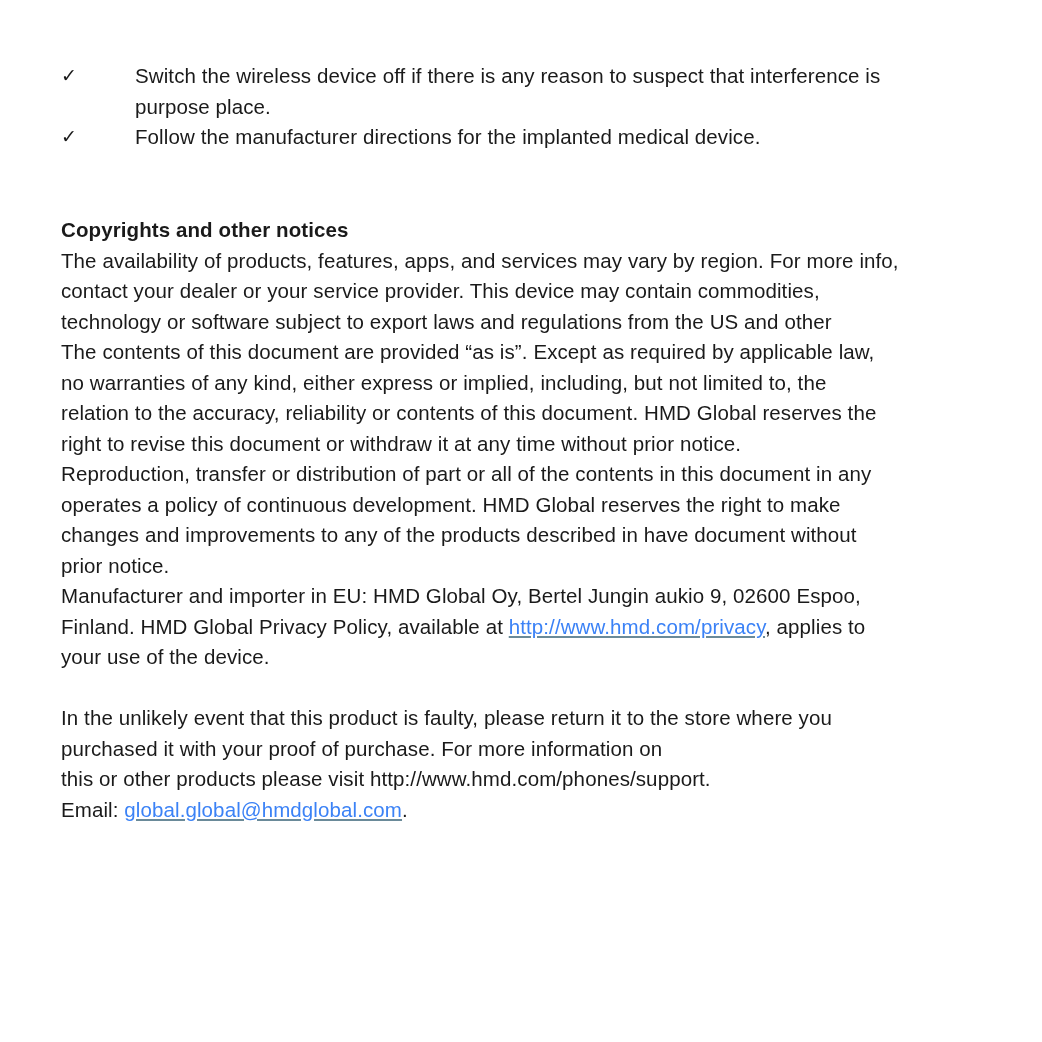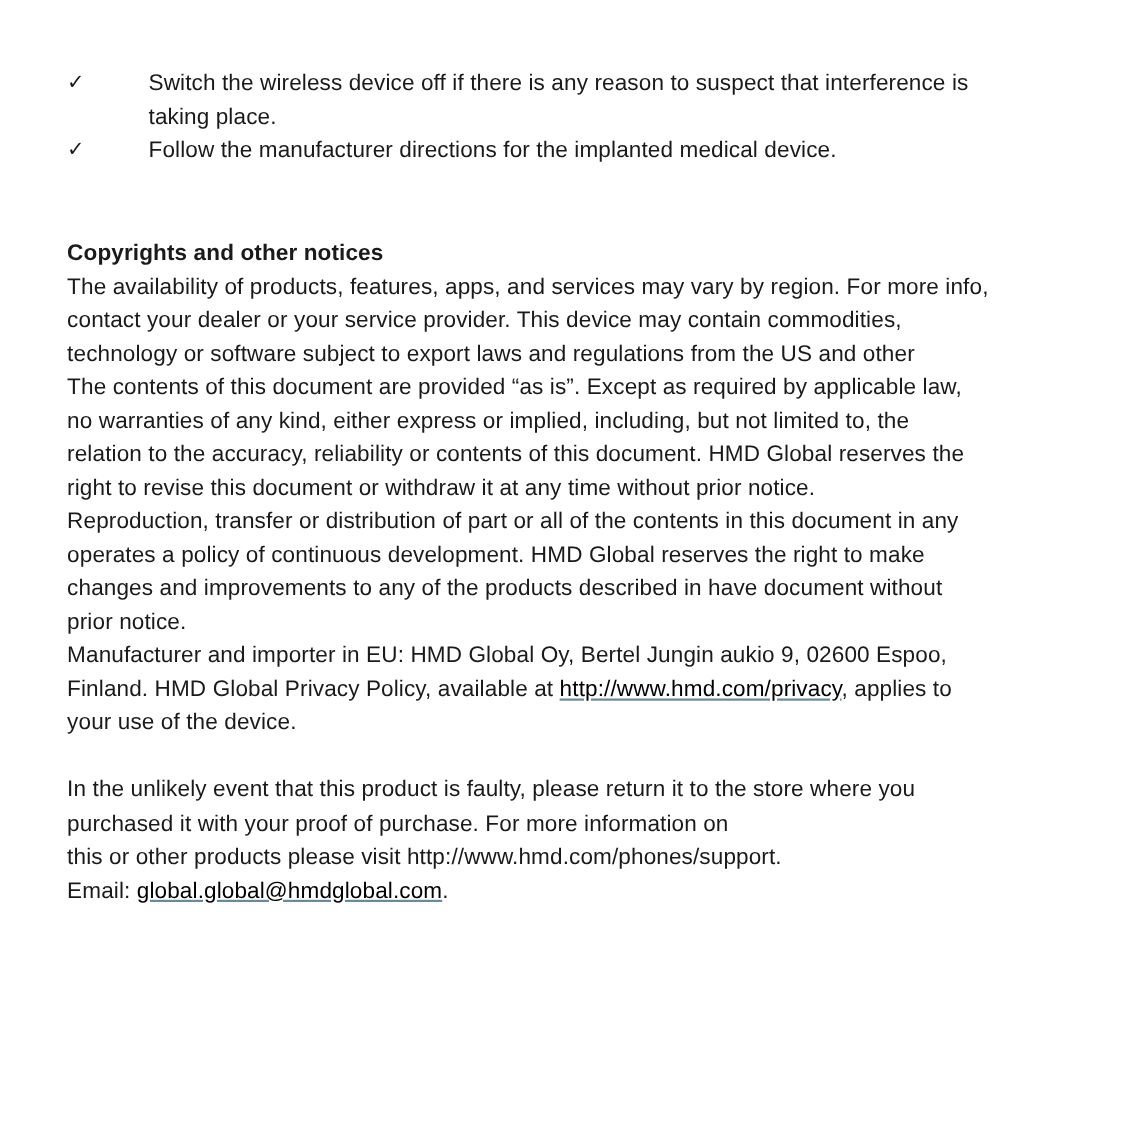--- a/index.html
+++ b/index.html
@@ -8,31 +8,31 @@
       position: absolute; left: 61px; top: 61px; width: 940px;
       font-family: "Liberation Sans", "DejaVu Sans", sans-serif;
       font-size: 20.5px; line-height: 30.5px; color: #1a1a1a;
       letter-spacing: 0.1px;
     }
     .bullet { position: relative; padding-left: 74px; }
     .bullet .check { position: absolute; left: 0; top: 0; width: 20px; font-size: 19px; }
     .line { white-space: nowrap; }
     .blank { height: 30.5px; }
     .heading { font-weight: bold; margin-top: 32px; }
-    a.link { color: #000000; text-decoration-color: #6a8a99; }
+    a.link { color: #3b82f6; text-decoration-color: #6a8a99; }
   </style>
 </head>
 <body>
 
 <div class="page">
 
   <div class="bullet">
     <span class="check">✓</span>
     <div class="line">Switch the wireless device off if there is any reason to suspect that interference is</div>
-    <div class="line">taking place.</div>
+    <div class="line">purpose place.</div>
   </div>
   <div class="bullet">
     <span class="check">✓</span>
     <div class="line">Follow the manufacturer directions for the implanted medical device.</div>
   </div>
 
 
   <div class="blank"></div>
 
   <div>

